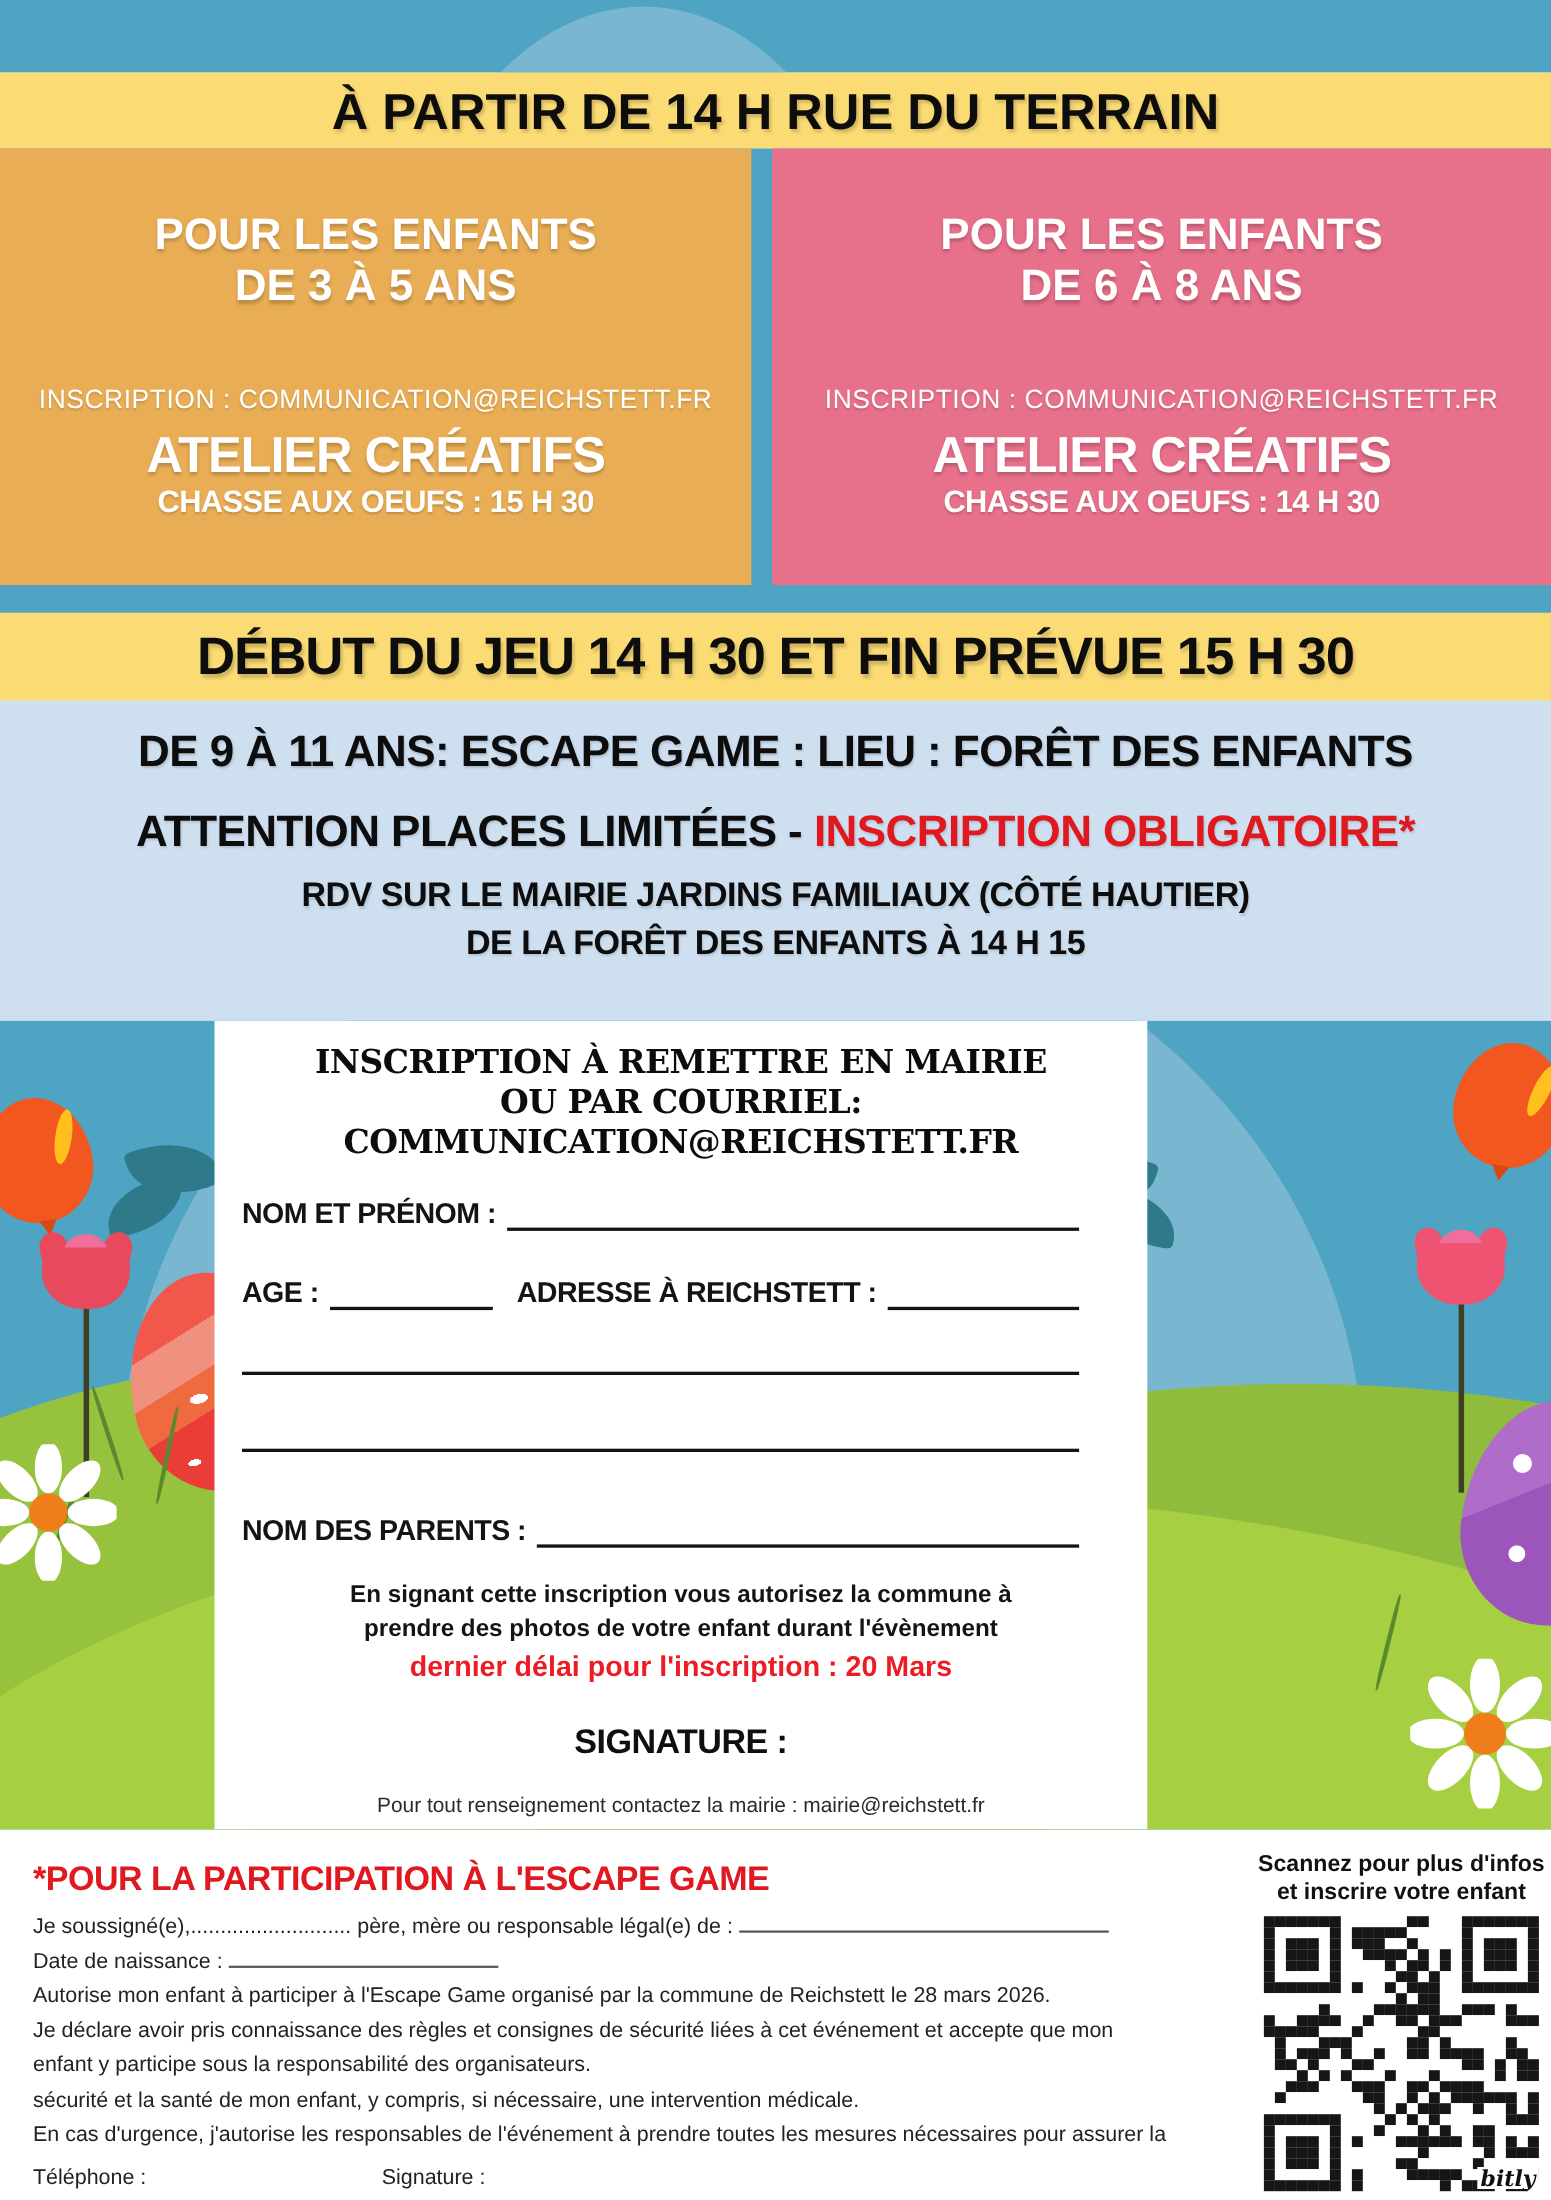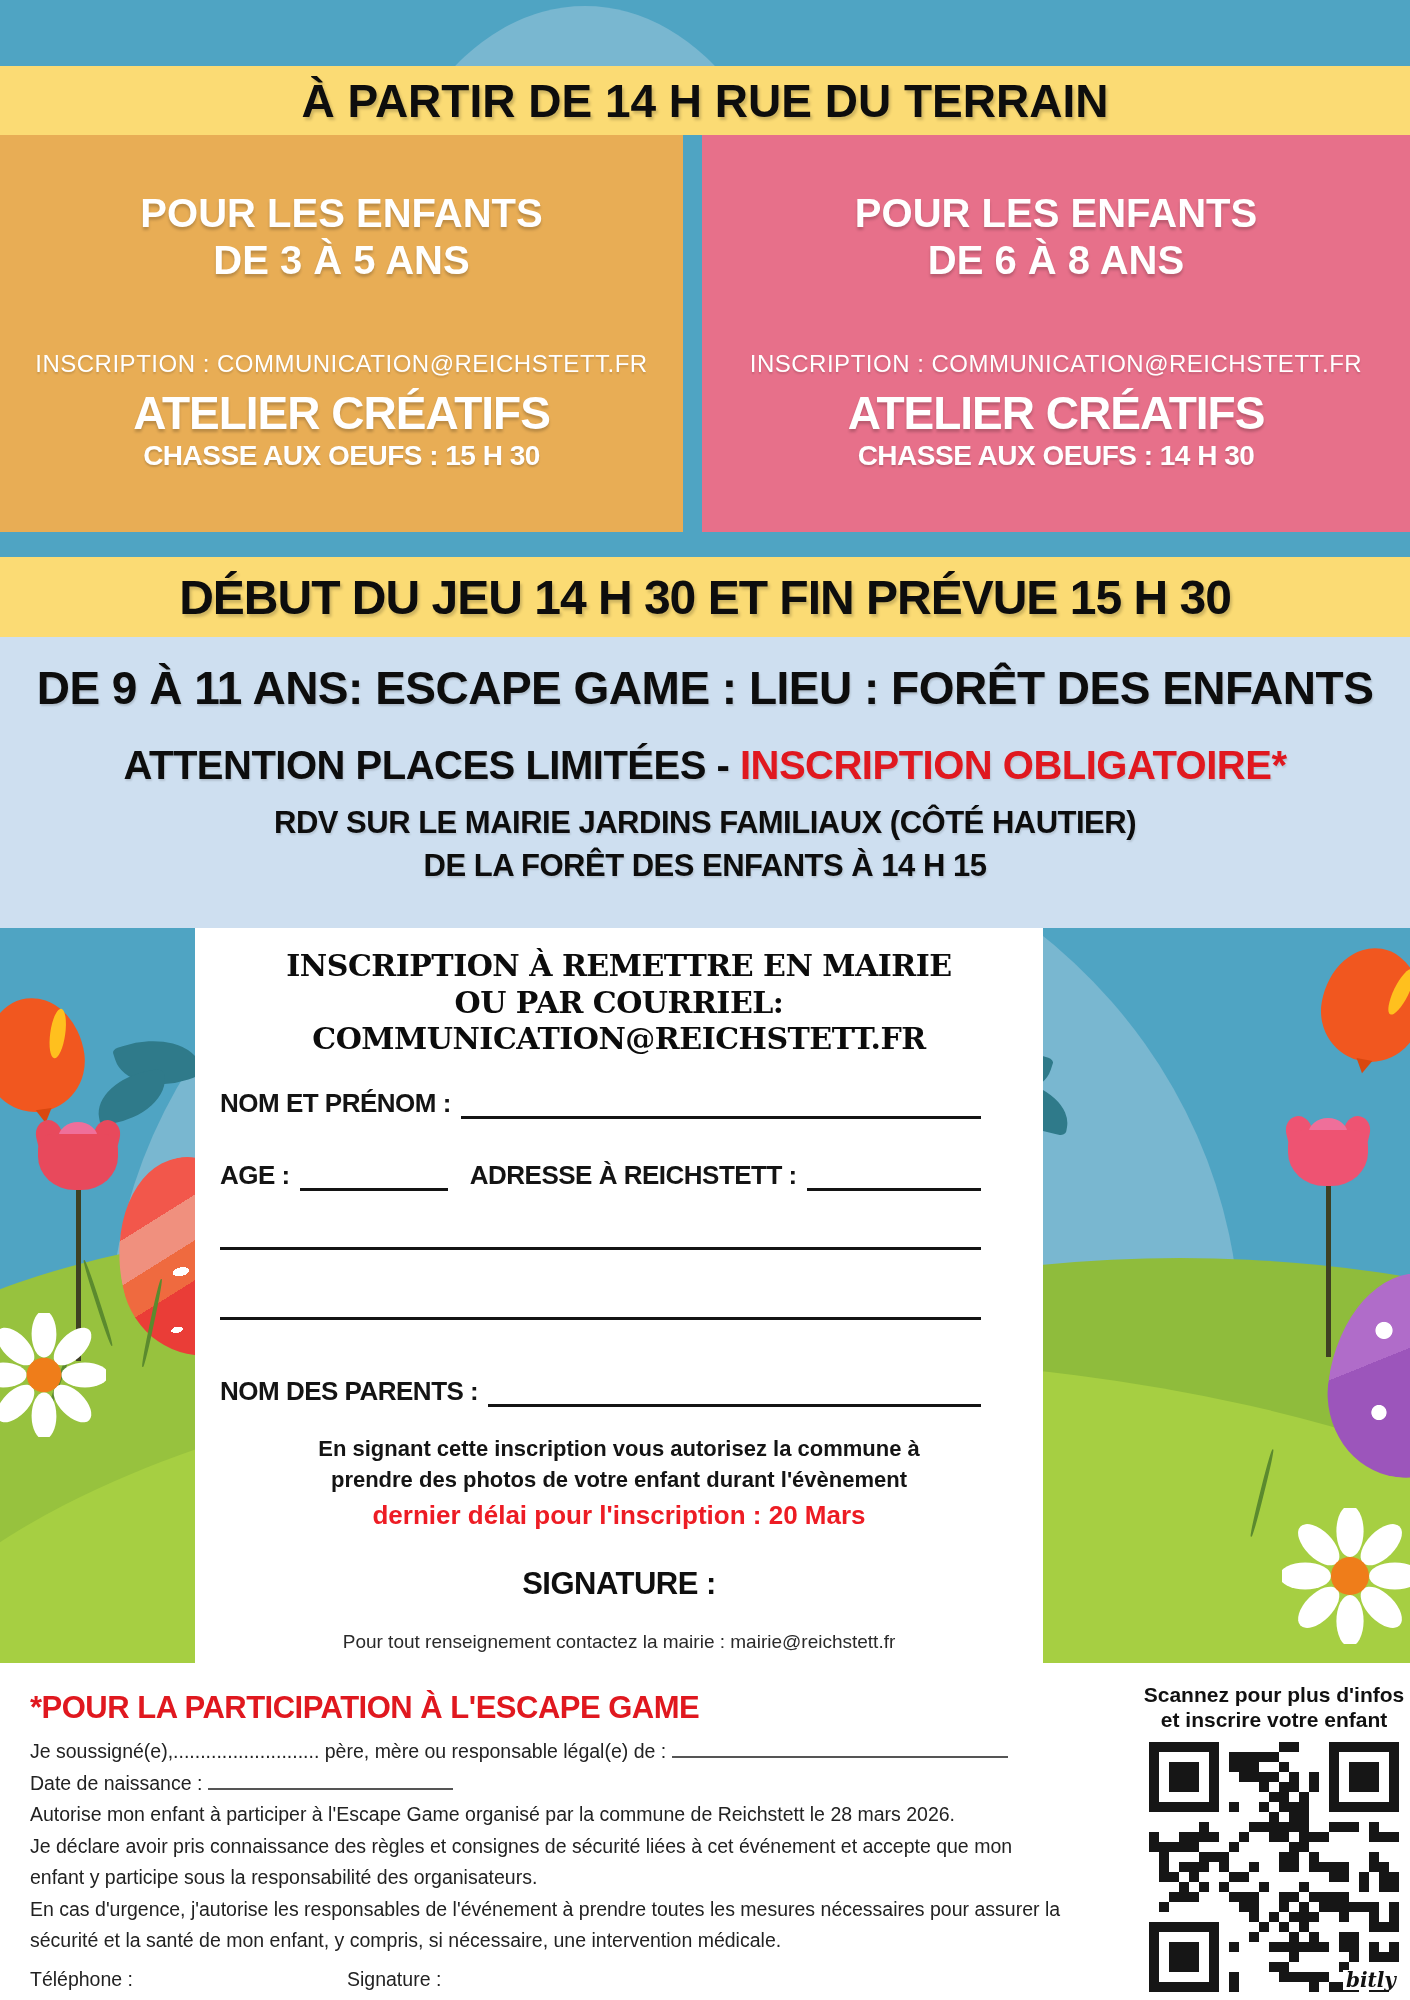--- a/index.html
+++ b/index.html
@@ -33,21 +33,21 @@
   .col-insc  { margin-top:66px; font-size:24px; letter-spacing:0.5px;
                text-shadow:0 2px 2px rgba(0,0,0,0.15); }
   .col-atelier { margin-top:8px; font-size:46px; font-weight:bold; letter-spacing:-1px;
                  text-shadow:0 3px 3px rgba(0,0,0,0.2); }
   .col-chasse { margin-top:0px; font-size:28px; font-weight:bold; letter-spacing:-0.5px;
                 text-shadow:0 2px 2px rgba(0,0,0,0.18); }
 
   
   .escape { top:637px; left:0; width:1410px; height:291px; background:#CEDFF0;
             text-align:center; color:#0d0d0d; }
-  .esc-line1 { padding-top:24px; font-size:46px; font-weight:bold; letter-spacing:-0.5px;
+  .esc-line1 { padding-top:24px; font-size:40px; font-weight:bold; letter-spacing:-0.5px;
                text-shadow:1px 2px 2px rgba(0,0,0,0.15); }
   .esc-attn  { margin-top:28px; font-size:40px; font-weight:bold; letter-spacing:-0.5px;
                text-shadow:1px 2px 2px rgba(0,0,0,0.12); }
   .esc-attn .red { color:#E0181F; }
   .esc-rdv { font-size:31px; font-weight:bold; letter-spacing:-0.5px; line-height:1.38;
              text-shadow:1px 2px 2px rgba(0,0,0,0.12); }
   .esc-rdv1 { margin-top:14px; }
 
   
   .band { top:928px; left:0; width:1410px; height:735px; background:#4FA4C3; overflow:hidden; }
@@ -337,22 +337,22 @@
     <span>Je soussigné(e),........................... père, mère ou responsable légal(e) de :</span>
     <span class="fill-thin w340"></span>
   </div>
   <div>
     <span>Date de naissance :</span>
     <span class="fill-thin w245"></span>
   </div>
   <div>Autorise mon enfant à participer à l'Escape Game organisé par la commune de Reichstett le 28 mars 2026.</div>
   <div>Je déclare avoir pris connaissance des règles et consignes de sécurité liées à cet événement et accepte que mon</div>
   <div>enfant y participe sous la responsabilité des organisateurs.</div>
+  <div>sécurité et la santé de mon enfant, y compris, si nécessaire, une intervention médicale.</div>
   <div>En cas d'urgence, j'autorise les responsables de l'événement à prendre toutes les mesures nécessaires pour assurer la</div>
-  <div>sécurité et la santé de mon enfant, y compris, si nécessaire, une intervention médicale.</div>
 </div>
 
 <div class="abs phone-label">Téléphone :</div>
 <div class="abs sig-label">Signature :</div>
 
 <div class="abs qr-block">
   <div class="qr-caption">
     <div>Scannez pour plus d'infos</div>
     <div>et inscrire votre enfant</div>
   </div>

